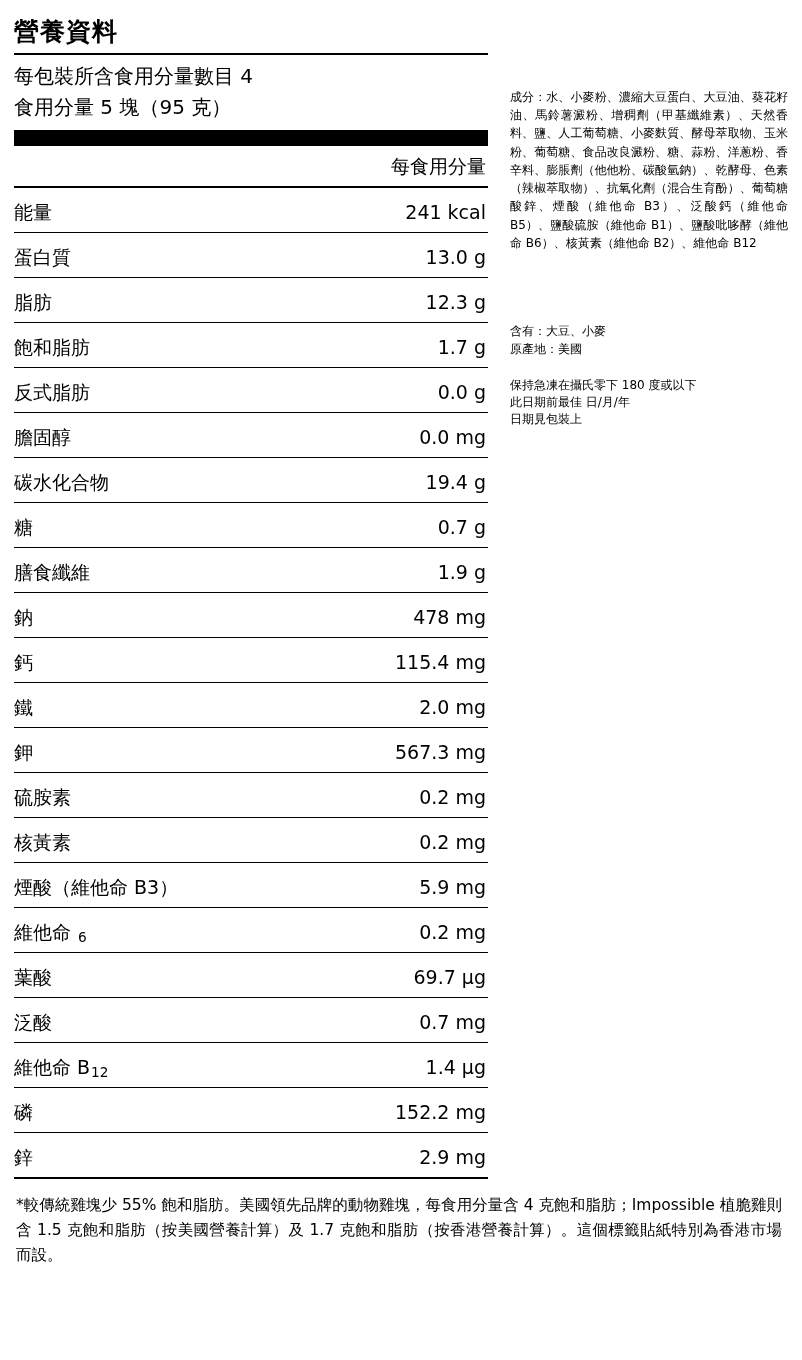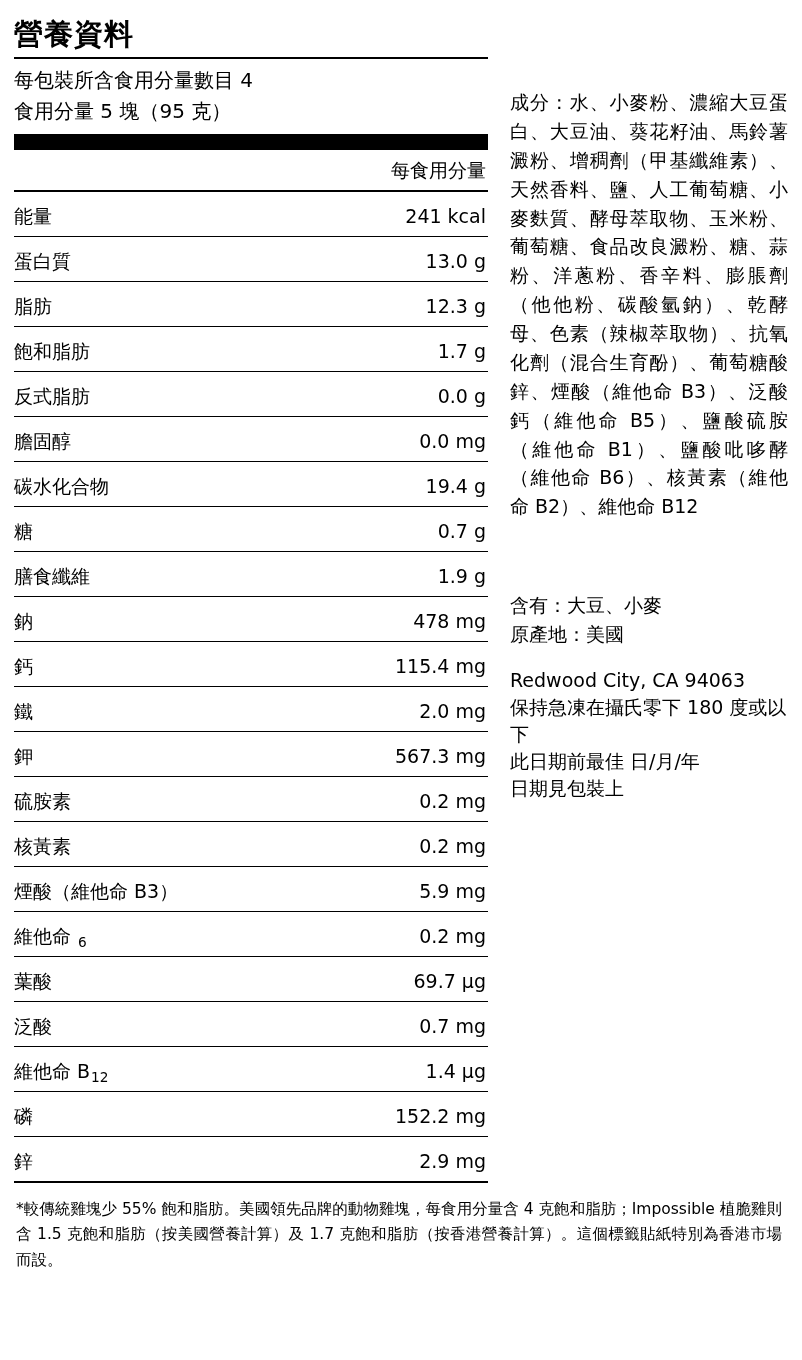--- a/index.html
+++ b/index.html
@@ -32,27 +32,27 @@
   }
   .left-col {
     width: 474px;
     flex: 0 0 474px;
   }
   .right-col {
     width: 300px;
     flex: 0 0 300px;
     padding-left: 22px;
     box-sizing: border-box;
-    font-size: 19px;
+    font-size: 12px;
     line-height: 1.52;
   }
 
   
   .nf-title {
-    font-size: 29px;
+    font-size: 25px;
     font-weight: bold;
     letter-spacing: 1px;
     line-height: 1.15;
     margin: 0 0 6px 0;
   }
   .rule-med {
     border-bottom: 2px solid #000;
     height: 0;
   }
   .rule-thick {
@@ -251,21 +251,20 @@
       <div class="rc-gap-1"></div>
 
       <div class="contains-block">
         <div>含有：大豆、小麥</div>
         <div>原產地：美國</div>
       </div>
 
       <div class="rc-gap-2"></div>
 
       <div class="addr-block">
-        <div>Redwood City, CA 94063</div>
         <div>保持急凍在攝氏零下 180 度或以下</div>
         <div>此日期前最佳 日/月/年</div>
         <div>日期見包裝上</div>
       </div>
     </div>
 
   </div>
 
   <div class="footnote">*較傳統雞塊少 55% 飽和脂肪。美國領先品牌的動物雞塊，每食用分量含 4 克飽和脂肪；Impossible 植脆雞則含 1.5 克飽和脂肪（按美國營養計算）及 1.7 克飽和脂肪（按香港營養計算）。這個標籤貼紙特別為香港市場而設。</div>
 

